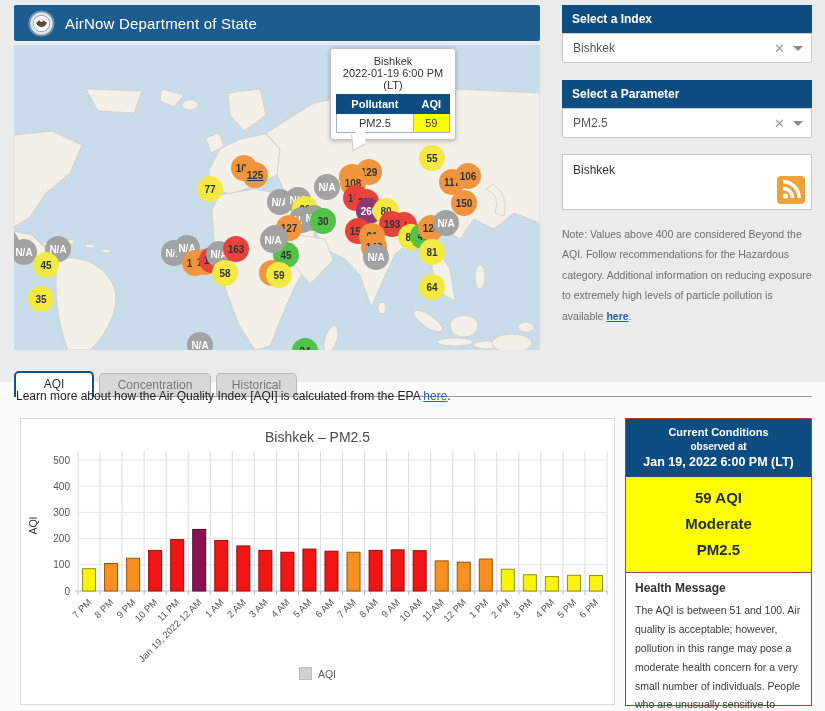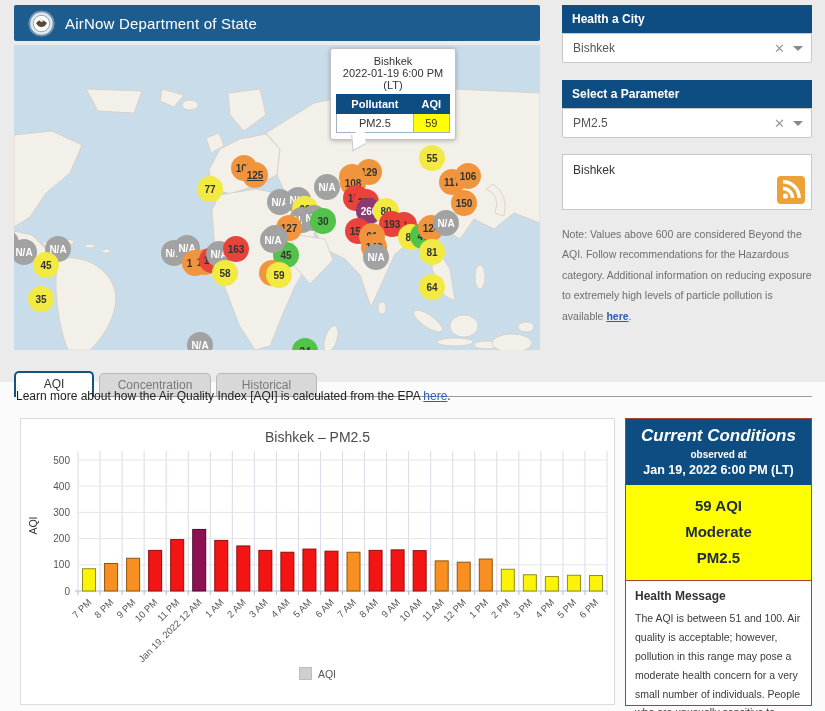--- a/index.html
+++ b/index.html
@@ -39,34 +39,34 @@
   .rss-icon{position:absolute;right:6px;bottom:5px;width:28px;height:28px;background:#eba239;border-radius:4px;cursor:pointer;}
   .note{margin-top:14px;font-size:10.5px;color:#6e6e6e;line-height:1.95;}
   a.lnk{color:#2a5db0;text-decoration:underline;font-weight:bold;cursor:pointer;}
   a.lnk2{color:#2a5db0;text-decoration:underline;cursor:pointer;}
 
   
   .tabs{position:absolute;left:14px;top:359px;width:798px;border-bottom:1px solid #9c9c9c;display:flex;gap:5px;align-items:flex-end;}
   .tab{text-align:center;font-size:12px;padding:4px 0;border-radius:5px 5px 0 0;box-sizing:border-box;cursor:pointer;}
   .tab.inactive{background:#d8d8d8;border:1px solid #b8b8b8;border-bottom:none;color:#787878;margin-top:14px;}
   .tab.active{background:#fff;border:2px solid #16537e;border-bottom:none;color:#333;margin-bottom:-1px;padding-bottom:6px;}
-  .t1{width:80px;}.t2{width:112px;}.t3{width:101px;}
+  .t1{width:80px;}.t2{width:112px;}.t3{width:81px;}
   .learn{position:absolute;left:16px;top:389px;font-size:12px;color:#222;}
 
   
   .chart-card{position:absolute;left:20px;top:418px;width:595px;height:287px;background:#fff;border:1px solid #dcdcdc;box-sizing:border-box;}
   .chart-title{text-align:center;font-size:14px;color:#4a4a4a;margin-top:10px;}
   .legend{display:flex;justify-content:center;align-items:center;gap:6px;margin-top:0;}
   .legend-swatch{width:11px;height:11px;background:#cfcfcf;border:1px solid #bdbdbd;display:inline-block;}
   .legend-label{font-size:10.5px;color:#555;}
 
   
   .cc-panel{position:absolute;left:625px;top:418px;width:187px;height:288px;box-sizing:border-box;background:#fff;border:1px solid #a0442f;}
   .cc-head{background:#0e4d82;color:#fff;text-align:center;padding:7px 4px 8px 4px;}
-  .cc-head .l1{font-size:17px;font-weight:bold;font-style:italic;}
+  .cc-head .l1{font-size:11px;font-weight:bold;}
   .cc-head .l2{font-size:10px;font-weight:bold;margin-top:3px;}
   .cc-head .l3{font-size:12.5px;font-weight:bold;margin-top:3px;}
   .cc-yellow{background:#ffff00;text-align:center;color:#1f2a44;font-weight:bold;font-size:15px;padding:12px 0 14px 0;border-bottom:1px solid #a0442f;}
   .cc-yellow div{margin-top:9px;}
   .cc-yellow div:first-child{margin-top:0;}
   .cc-health{padding:8px 9px;}
   .cc-health .h-title{text-align:left;font-size:12px;font-weight:bold;color:#333;margin-bottom:6px;}
   .cc-health .h-text{font-size:10.5px;color:#3a3a3a;line-height:1.8;}
 </style>
 </head>
@@ -191,21 +191,21 @@
           <td>PM2.5</td>
           <td class="aqi-cell">59</td>
         </tr>
       </tbody>
         </table>
       <div class="tt-pointer"></div>
     </div>
   </div>
 
   <div class="sidebar">
-    <div class="sb-header">Health a City</div>
+    <div class="sb-header">Select a Index</div>
     <div class="sb-select">
       <span class="val">Bishkek</span>
       <span class="sb-clear">✕</span>
       <span class="sb-caret"></span>
     </div>
     <div class="gap"></div>
     <div class="sb-header">Select a Parameter</div>
     <div class="sb-select">
       <span class="val">PM2.5</span>
       <span class="sb-clear">✕</span>
@@ -215,21 +215,21 @@
       <span>Bishkek</span>
       <span class="rss-icon">
         <svg width="28" height="28" viewBox="0 0 28 28">
           <circle cx="8.5" cy="20" r="2.6" fill="#fff"></circle>
           <path d="M6 12.5 a9.5 9.5 0 0 1 9.5 9.5" stroke="#fff" stroke-width="3.4" fill="none"></path>
           <path d="M6 5.8 a16.2 16.2 0 0 1 16.2 16.2" stroke="#fff" stroke-width="3.4" fill="none"></path>
         </svg>
       </span>
     </div>
     <div class="note">
-      <span>Note: Values above 600 are considered Beyond the AQI. Follow recommendations for the Hazardous category. Additional information on reducing exposure to extremely high levels of particle pollution is available </span><a class="lnk">here</a><span>.</span>
+      <span>Note: Values above 400 are considered Beyond the AQI. Follow recommendations for the Hazardous category. Additional information on reducing exposure to extremely high levels of particle pollution is available </span><a class="lnk">here</a><span>.</span>
     </div>
   </div>
 
   <div class="tabs">
     <div class="tab active t1">AQI</div>
     <div class="tab inactive t2">Concentration</div>
     <div class="tab inactive t3">Historical</div>
   </div>
   <div class="learn">
     <span>Learn more about how the Air Quality Index [AQI] is calculated from the EPA </span><a class="lnk2">here</a><span>.</span>

